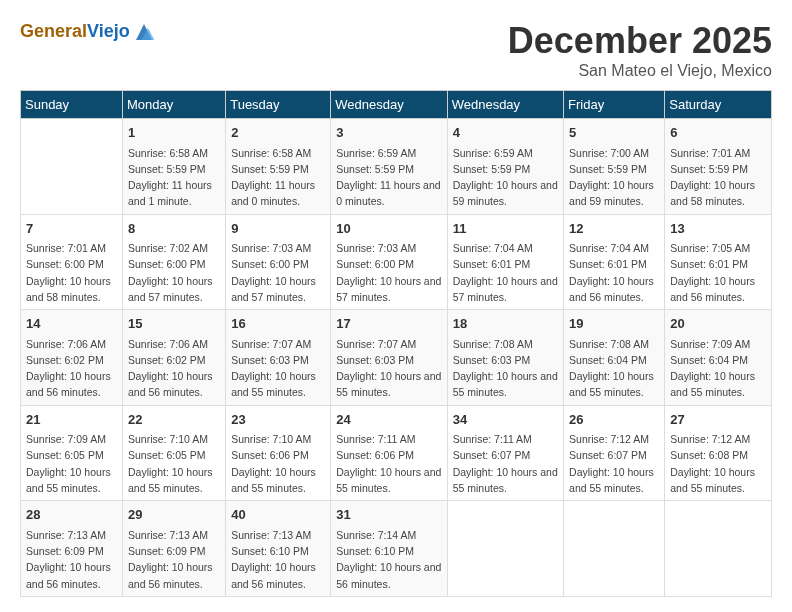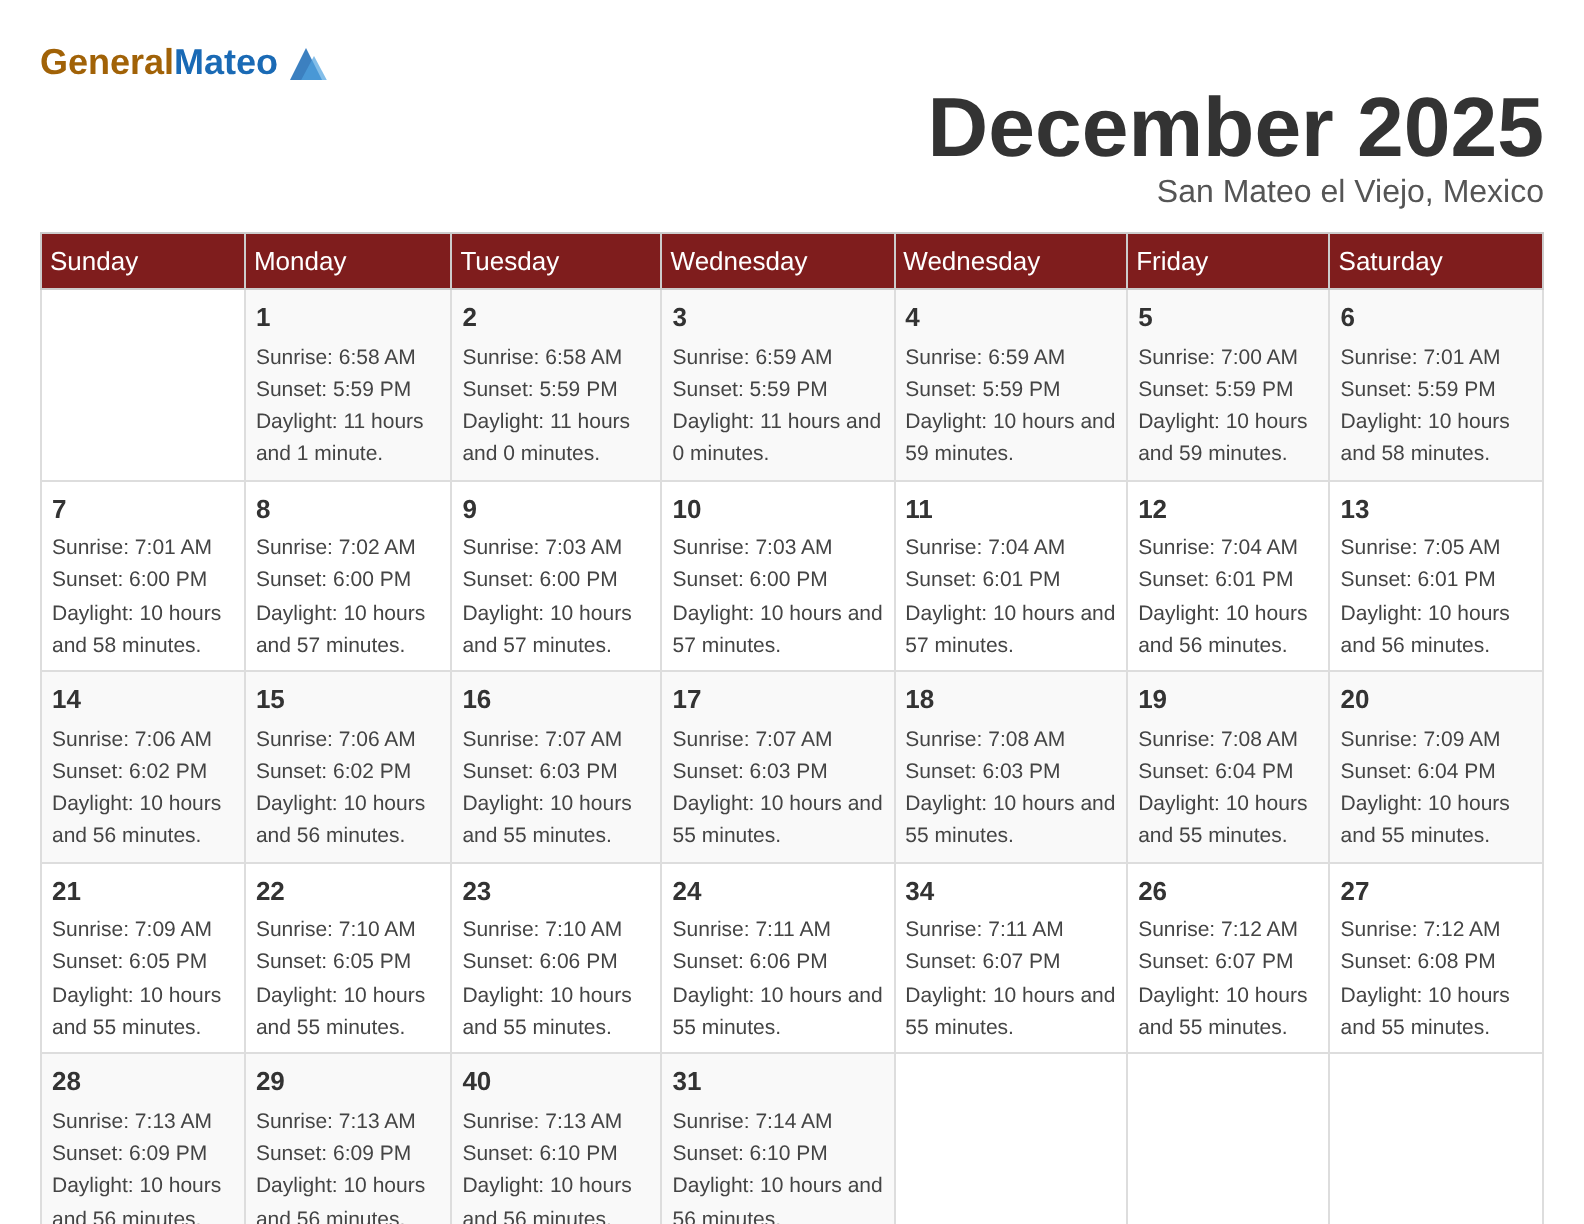--- a/index.html
+++ b/index.html
@@ -31,36 +31,35 @@
     }
     .logo-icon {
       width: 24px;
       height: 24px;
       margin-left: 2px;
     }
     .title-block {
       text-align: right;
     }
     .month-title {
-      font-size: 42px;
+      font-size: 36px;
       font-weight: bold;
       color: #333;
-      margin-top: 20px;
     }
     .location {
       font-size: 16px;
       color: #555;
     }
     table {
       width: 100%;
       border-collapse: collapse;
       font-size: 11px;
     }
     thead tr {
-      background-color: #7f1d1d;
+      background-color: #0c4a6e;
       color: white;
     }
     thead th {
       padding: 6px 4px;
       text-align: left;
       font-size: 13px;
       font-weight: normal;
       border: 1px solid #ccc;
     }
     tbody tr {
@@ -96,21 +95,21 @@
     }
   </style>
 </head>
 <body>
 
 <div class="header">
   <div class="logo">
     <div>
       <div style="display:flex;align-items:center;">
         <span class="logo-text">
-          <span>General</span><span style="color:#1a6ab5;">Mateo</span>
+          <span>General</span><span style="color:#1a6ab5;">Viejo</span>
         </span>
         <svg class="logo-icon" viewBox="0 0 30 30" xmlns="http://www.w3.org/2000/svg">
           <polygon points="5,25 15,5 25,25" fill="#1a6ab5" opacity="0.85"></polygon>
           <polygon points="12,25 20,10 28,25" fill="#4fa3e0" opacity="0.7"></polygon>
         </svg>
       </div>
     </div>
   </div>
   <div class="title-block">
     <div class="month-title">December 2025</div>

